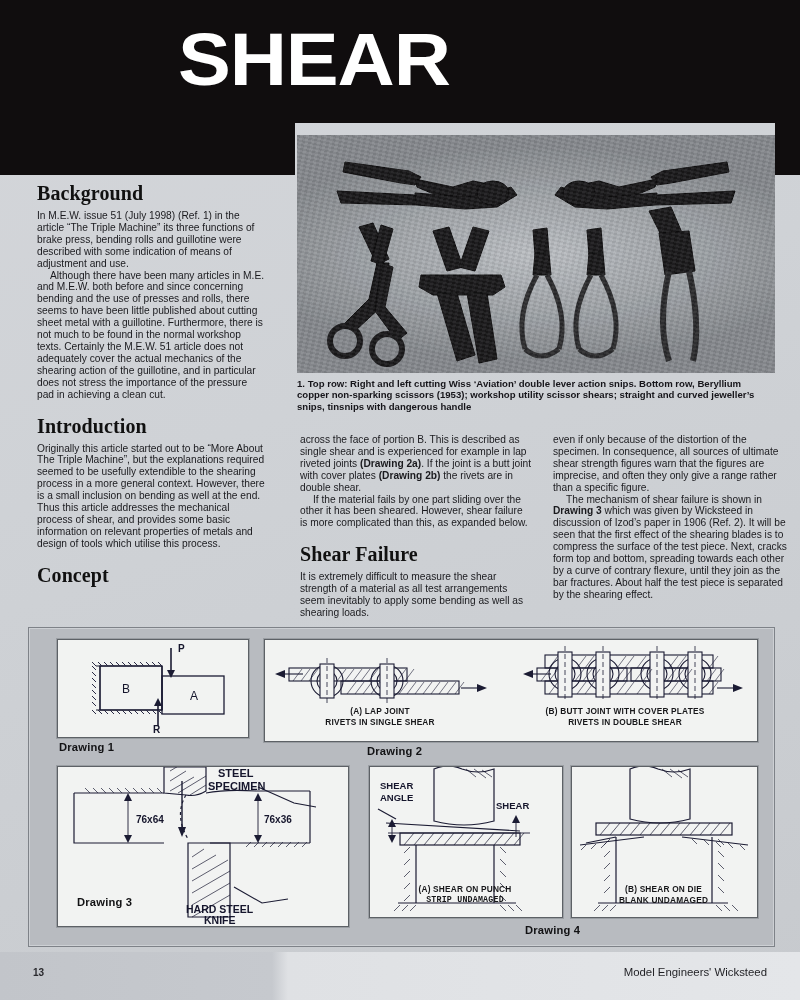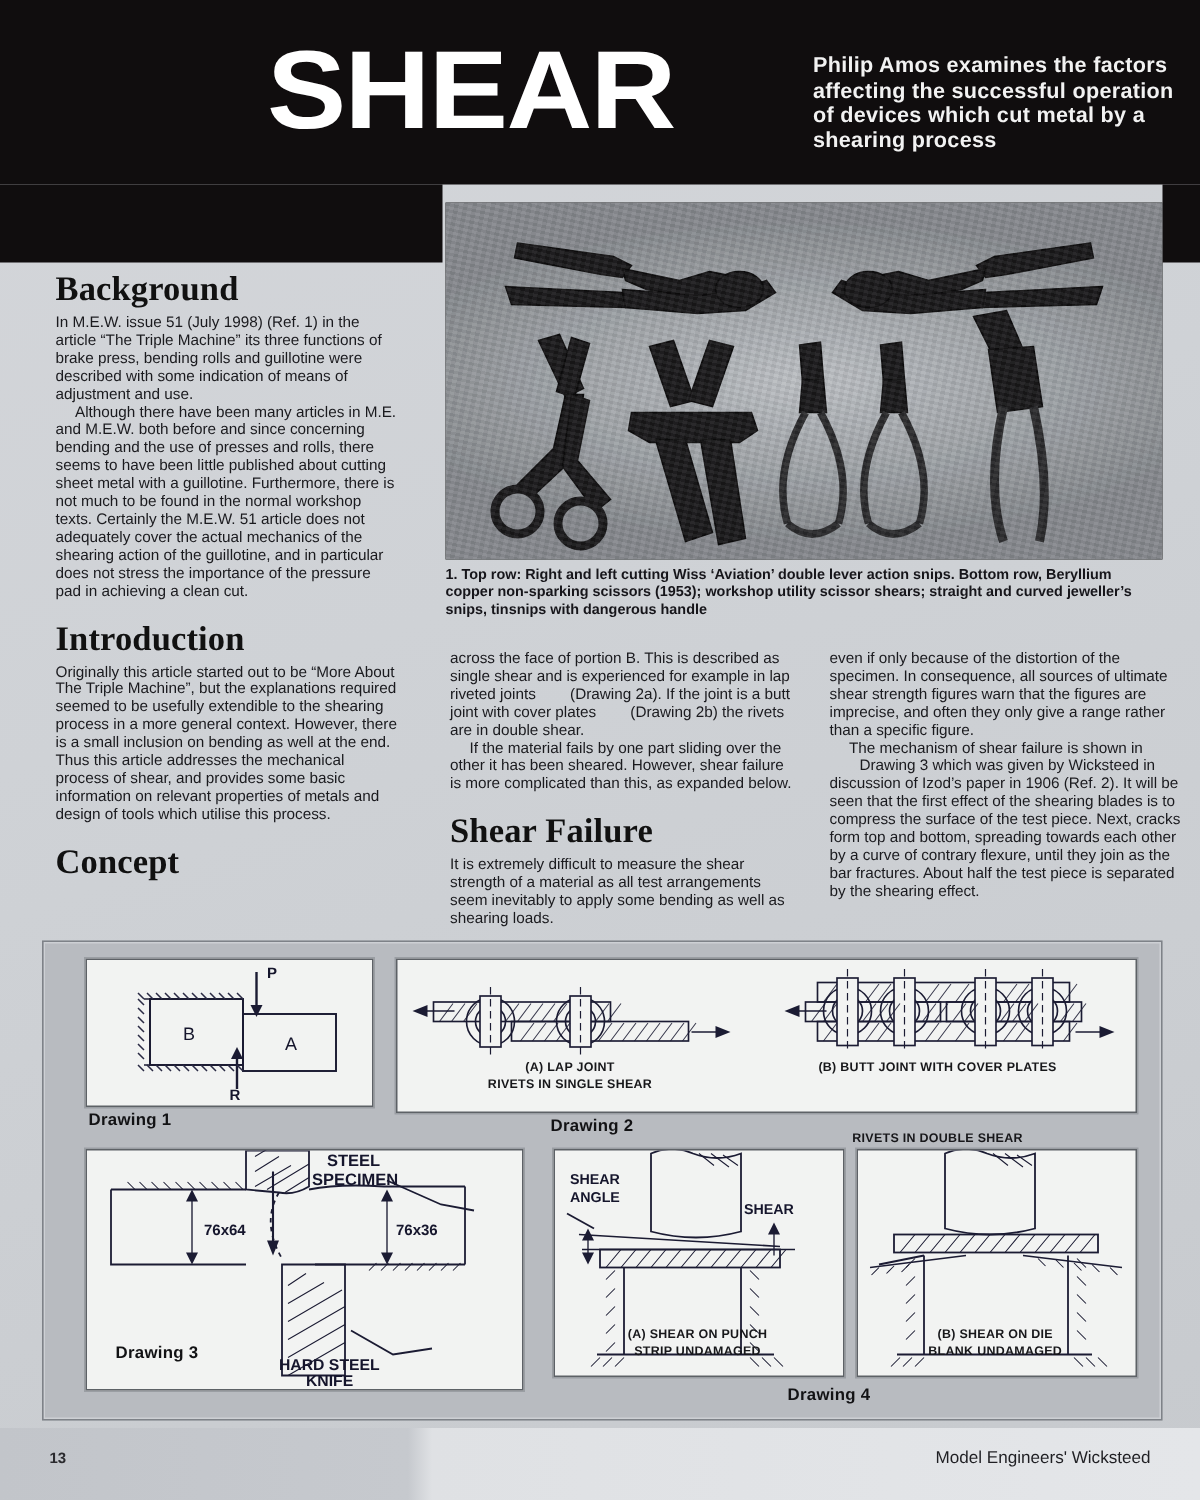--- a/index.html
+++ b/index.html
@@ -75,28 +75,28 @@
   
   .col{position:absolute;font-size:10.2px;line-height:11.9px;color:#1a1a1e;}
   .col p{margin:0;text-align:left;}
   .col p.ind{text-indent:13px;}
   .col1{left:37px;top:182px;width:228px;}
   .col2{left:300px;top:434px;width:232px;}
   .col3{left:553px;top:434px;width:235px;}
   h2.sec{
     font-family:"Liberation Serif", serif;
     font-weight:bold;
-    font-size:23px;
+    font-size:20px;
     line-height:22px;
     margin:0 0 6px 0;
     color:#111;
     letter-spacing:.1px;
   }
   h2.sec.tight{margin-top:14px;}
-  b{font-weight:normal;margin-left:20px;}
+  b{font-weight:bold;}
   
   .drawings{
     position:absolute;left:28px;top:627px;width:745px;height:318px;
     background:#b8bbc0;
     border:1px solid #7e8288;
     box-shadow:inset 0 0 0 1px #cdd0d4;
   }
   .dbox{
     position:absolute;
     background:#f2f3f2;
@@ -132,21 +132,20 @@
 </head>
 <body>
 
 <div id="page">
 
   <div class="masthead"></div>
   <div class="masthead-lower"></div>
   <div class="masthead-right"></div>
 
   <div class="title">SHEAR</div>
-  <div class="standfirst">Philip Amos examines the factors affecting the successful operation of devices which cut metal by a shearing process</div>
 
   <div class="photo-wrap">
     <div class="photo"></div>
     <svg width="478" height="238" viewBox="0 0 478 238" style="position:absolute;left:0;top:0;">
       <g fill="#19181a" stroke="#0d0c0d" stroke-width="1">
 
         <path d="M48 27 L112 36 L124 42 L118 50 L104 48 L46 37 Z"></path>
         <path d="M118 44 L156 52 L176 46 L196 50 L206 60 L190 66 L158 62 L134 58 L120 52 Z"></path>
         <path d="M40 56 L118 60 L120 70 L44 68 Z"></path>
         <path d="M118 58 L170 62 L196 58 L214 52 L220 60 L200 72 L168 74 L120 70 Z"></path>
@@ -295,21 +294,21 @@
           <path d="M28 41 l9 -12 M36 41 l9 -12 M44 41 l9 -12 M72 41 l9 -12 M80 41 l9 -12 M88 41 l9 -12 M96 41 l9 -12 M104 41 l9 -12 M132 41 l9 -12 M140 41 l9 -12"></path>
           <path d="M82 54 l9 -12 M90 54 l9 -12 M98 54 l9 -12 M106 54 l9 -12 M134 54 l9 -12 M142 54 l9 -12 M150 54 l9 -12 M158 54 l9 -12 M166 54 l9 -12 M174 54 l9 -12 M182 54 l9 -12 M190 54 l9 -12"></path>
           <path d="M276 41 l9 -12 M284 41 l9 -12 M310 41 l9 -12 M318 41 l9 -12 M326 41 l9 -12 M350 41 l9 -12 M358 41 l9 -12 M370 41 l9 -12 M378 41 l9 -12 M402 41 l9 -12 M410 41 l9 -12 M418 41 l9 -12 M442 41 l9 -12 M450 41 l9 -12"></path>
           <path d="M284 28 l9 -12 M312 28 l9 -12 M320 28 l9 -12 M352 28 l9 -12 M360 28 l9 -12 M372 28 l9 -12 M404 28 l9 -12 M412 28 l9 -12 M444 28 l9 -12"></path>
           <path d="M284 54 l9 -12 M312 54 l9 -12 M320 54 l9 -12 M352 54 l9 -12 M360 54 l9 -12 M372 54 l9 -12 M404 54 l9 -12 M412 54 l9 -12 M444 54 l9 -12"></path>
         </g>
       </svg>
       <div class="dtext" style="left:40px;top:66px;width:150px;text-align:center;">(A) LAP JOINT</div>
       <div class="dtext" style="left:25px;top:77px;width:180px;">RIVETS IN SINGLE SHEAR</div>
       <div class="dtext" style="left:240px;top:66px;width:240px;">(B) BUTT JOINT WITH COVER PLATES</div>
-      <div class="dtext" style="left:240px;top:77px;width:240px;margin-top:36px;">RIVETS IN DOUBLE SHEAR</div>
+      <div class="dtext" style="left:240px;top:77px;width:240px;">RIVETS IN DOUBLE SHEAR</div>
     </div>
     <div class="dlabel" style="left:338px;top:117px;">Drawing 2</div>
 
     <div class="dbox" style="left:28px;top:138px;width:290px;height:159px;">
       <svg width="288" height="157" viewBox="0 0 288 157">
         <g stroke="#1b1b33" fill="none" stroke-width="1.2">
 
           <path d="M106 0 L148 0 L148 24 Q138 30 128 28 L106 26 Z"></path>
 
           <path d="M16 26 L106 26"></path>
@@ -374,21 +373,21 @@
           <path d="M34 78 l10 -12 M44 78 l10 -12 M54 78 l10 -12 M64 78 l10 -12 M74 78 l10 -12 M84 78 l10 -12 M94 78 l10 -12 M104 78 l10 -12 M114 78 l10 -12 M124 78 l10 -12 M134 78 l10 -12 M144 78 l10 -12"></path>
           <path d="M40 80 l-6 6 M40 92 l-6 6 M40 104 l-6 6 M40 116 l-6 6 M40 128 l-6 6"></path>
           <path d="M130 80 l6 6 M130 92 l6 6 M130 104 l6 6 M130 116 l6 6 M130 128 l6 6"></path>
           <path d="M30 138 l-6 6 M38 138 l-6 6 M46 138 l-6 6 M130 138 l6 6 M138 138 l6 6 M146 138 l6 6"></path>
         </g>
         <text x="10" y="22" font-family="Liberation Sans, sans-serif" font-size="9.5" font-weight="bold" fill="#15152c">SHEAR</text>
         <text x="10" y="34" font-family="Liberation Sans, sans-serif" font-size="9.5" font-weight="bold" fill="#15152c">ANGLE</text>
         <text x="126" y="42" font-family="Liberation Sans, sans-serif" font-size="9.5" font-weight="bold" fill="#15152c">SHEAR</text>
       </svg>
       <div class="dtext" style="left:0;top:117px;width:190px;">(A) SHEAR ON PUNCH</div>
-      <div class="dtext" style="left:0;top:128px;width:190px;">STRIP UNDAMAGED</div>
+      <div class="dtext" style="left:0;top:128px;width:190px;font-family:Liberation Mono, monospace;">STRIP UNDAMAGED</div>
     </div>
 
     <div class="dbox" style="left:542px;top:138px;width:185px;height:150px;">
       <svg width="183" height="148" viewBox="0 0 183 148">
         <g stroke="#1b1b33" fill="none" stroke-width="1.2">
           <path d="M58 2 Q72 -4 86 2 Q102 8 118 2 L118 52 Q88 60 58 52 Z"></path>
           <rect x="24" y="56" width="136" height="12"></rect>
           <path d="M14 76 L44 70 M14 76 L14 76"></path>
           <line x1="8" y1="78" x2="72" y2="70" stroke-width="1.1"></line>
           <line x1="110" y1="70" x2="176" y2="78" stroke-width="1.1"></line>

